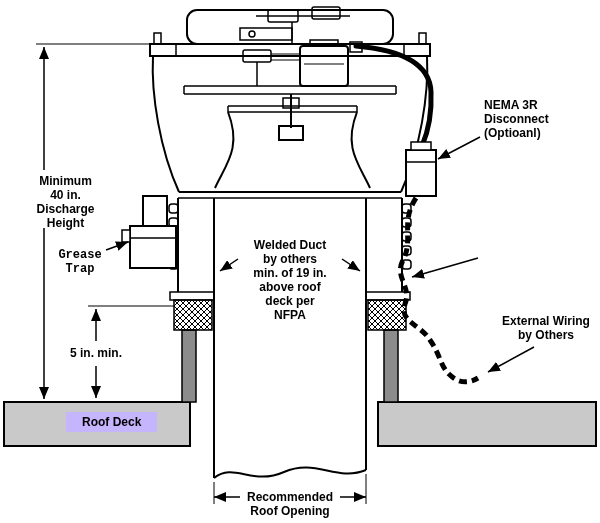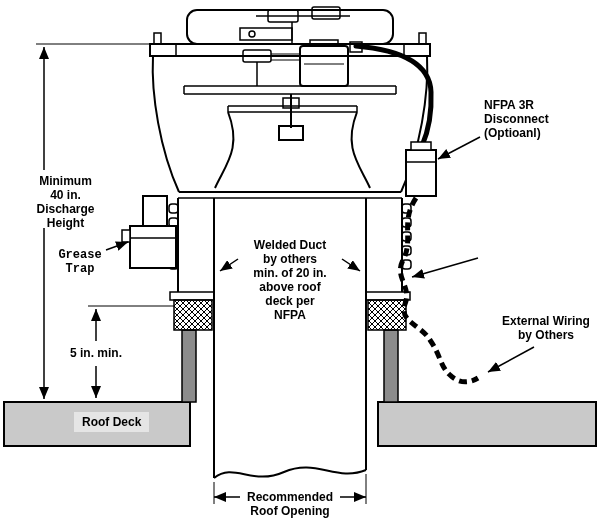--- a/index.html
+++ b/index.html
@@ -7,21 +7,21 @@
   .canvas {
     position:relative; width:600px; height:523px; background:#fff; overflow:hidden;
   }
   .canvas svg { position:absolute; left:0; top:0; }
   .label {
     position:absolute; font-size:12px; font-weight:bold; color:#000;
     white-space:pre-line; line-height:14px; letter-spacing:0;
   }
   .center { text-align:center; }
   .deck-badge {
-    background:#e5e5e5; padding:3px 8px; line-height:14px;margin-left:8px;
+    background:#c4b5fd; padding:3px 16px; line-height:14px;
   }
 </style>
 </head>
 <body>
 
 <div class="canvas">
 
   <svg width="600" height="523" viewBox="0 0 600 523">
     <defs>
       <marker id="arr" viewBox="0 0 12 10" refX="12" refY="5" markerWidth="12" markerHeight="10" markerUnits="userSpaceOnUse" orient="auto-start-reverse">
@@ -171,26 +171,26 @@
 
   <div class="label center" style="left:50px; top:248px; width:60px;font-family:Liberation Mono, monospace;">Grease
 Trap</div>
 
   <div class="label center" style="left:52px; top:346px; width:88px;">5 in. min.</div>
 
   <div class="label deck-badge" style="left:66px; top:412px;">Roof Deck</div>
 
   <div class="label center" style="left:240px; top:238px; width:100px;">Welded Duct
 by others
-min. of 20 in.
+min. of 19 in.
 above roof
 deck per
 NFPA</div>
 
-  <div class="label" style="left:484px; top:98px; width:100px;">NFPA 3R
+  <div class="label" style="left:484px; top:98px; width:100px;">NEMA 3R
 Disconnect
 (Optioanl)</div>
 
 
   <div class="label center" style="left:230px; top:490px; width:120px;">Recommended
 Roof Opening</div>
 
   <div class="label center" style="left:500px; top:314px; width:92px;">External Wiring
 by Others</div>
 

